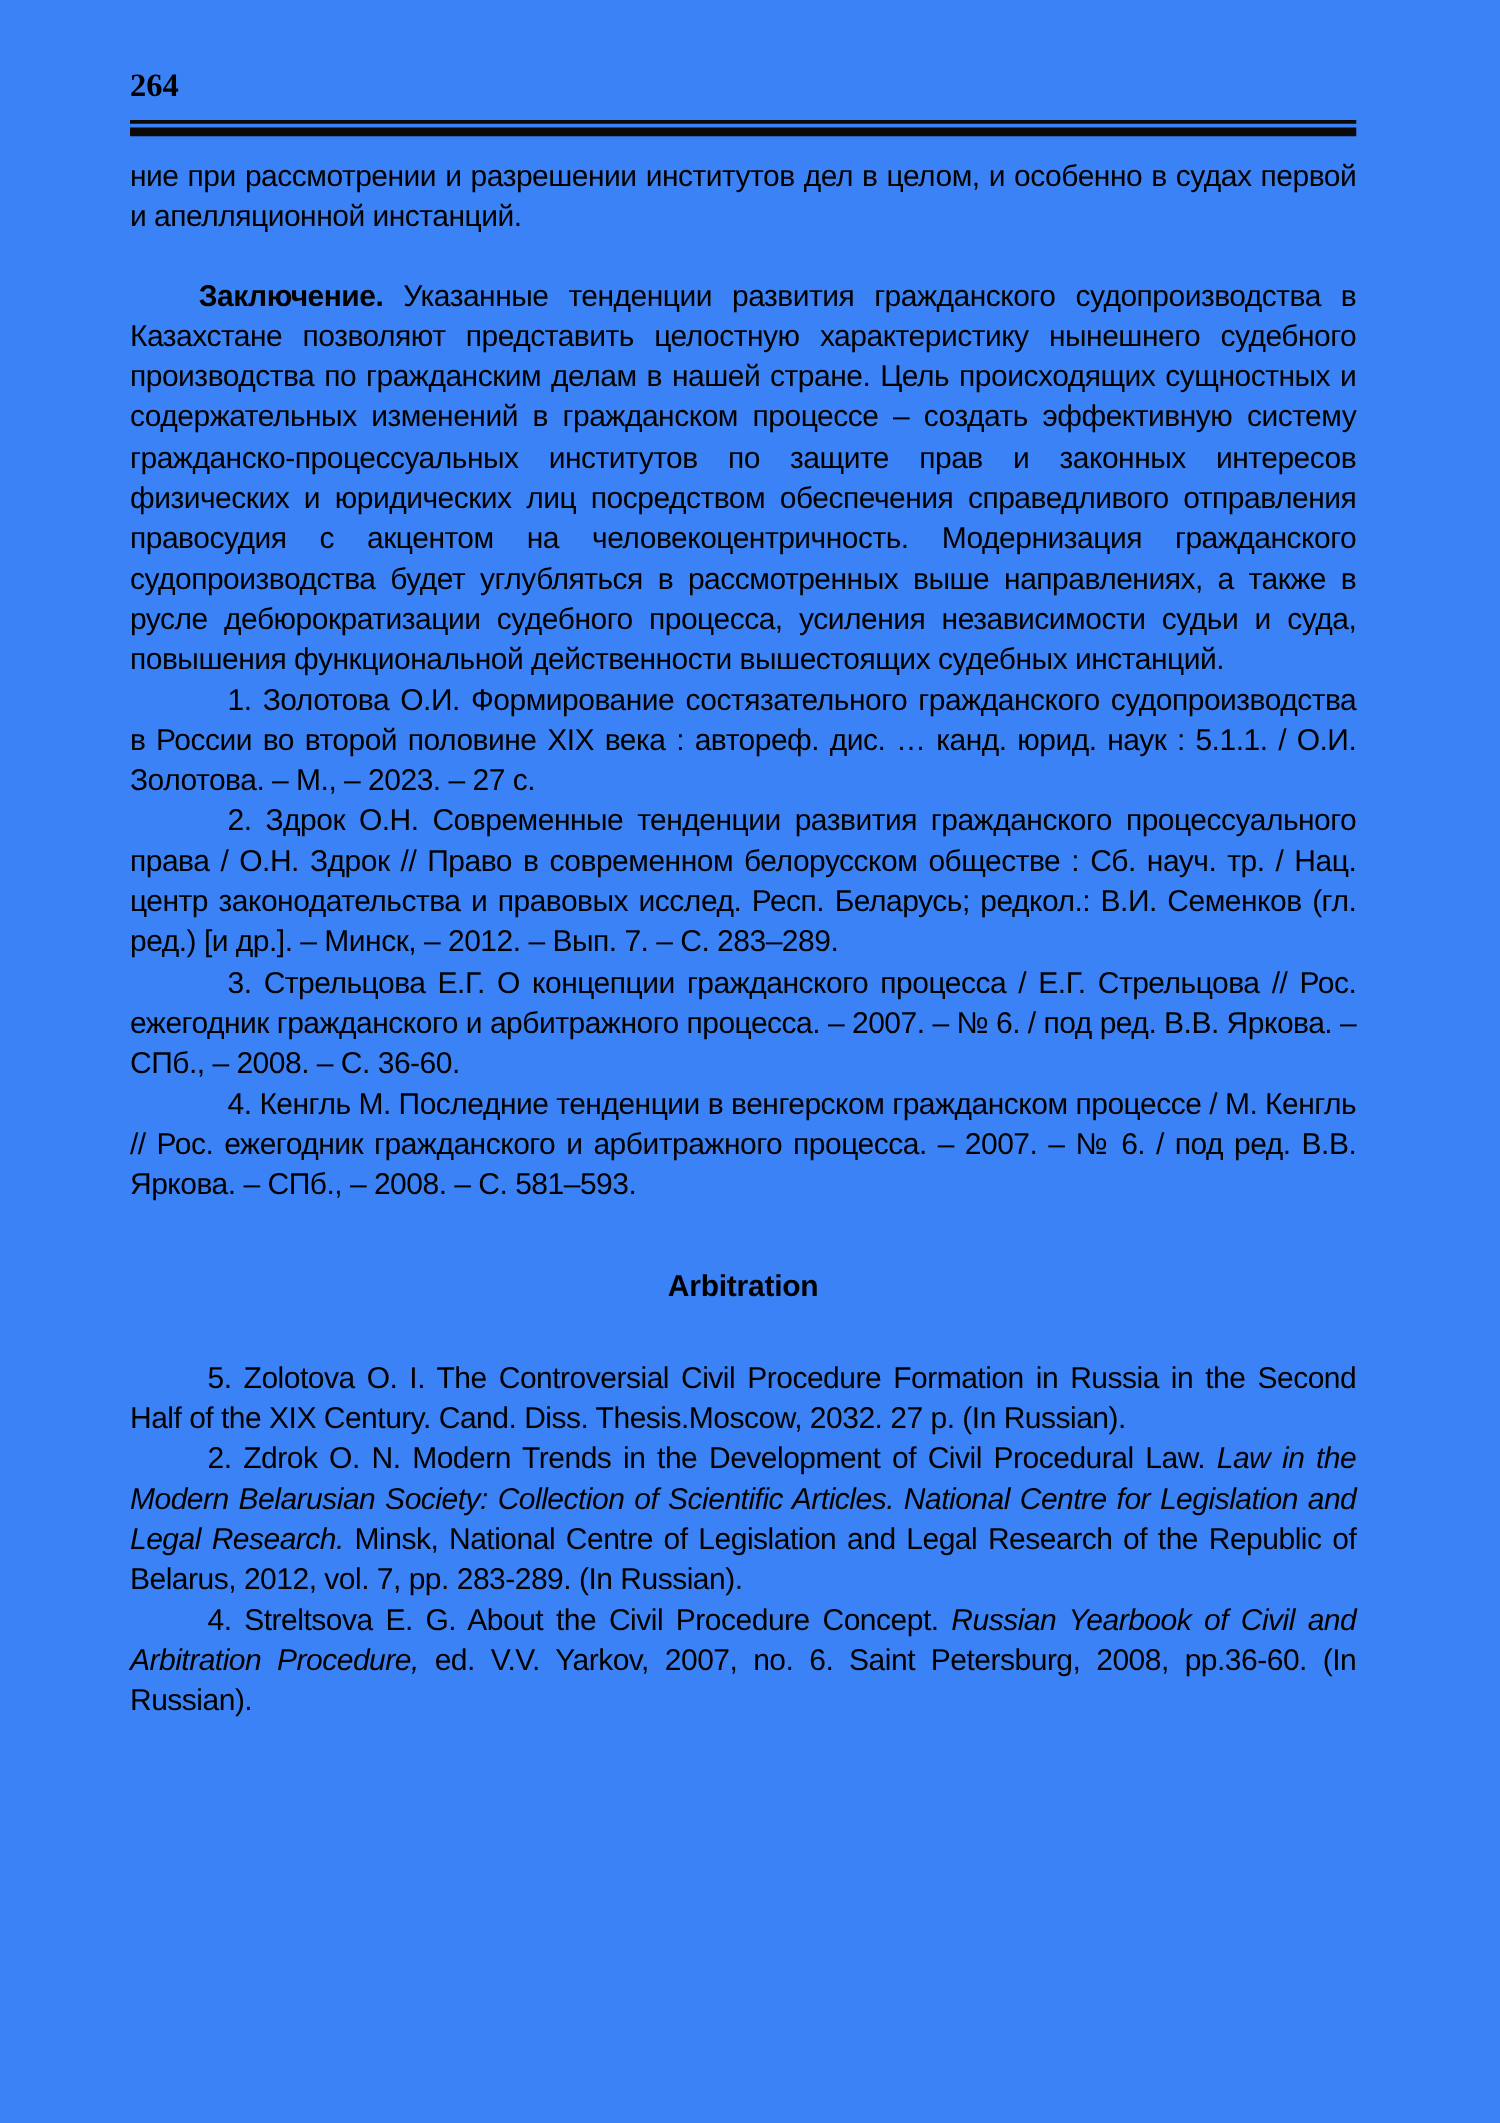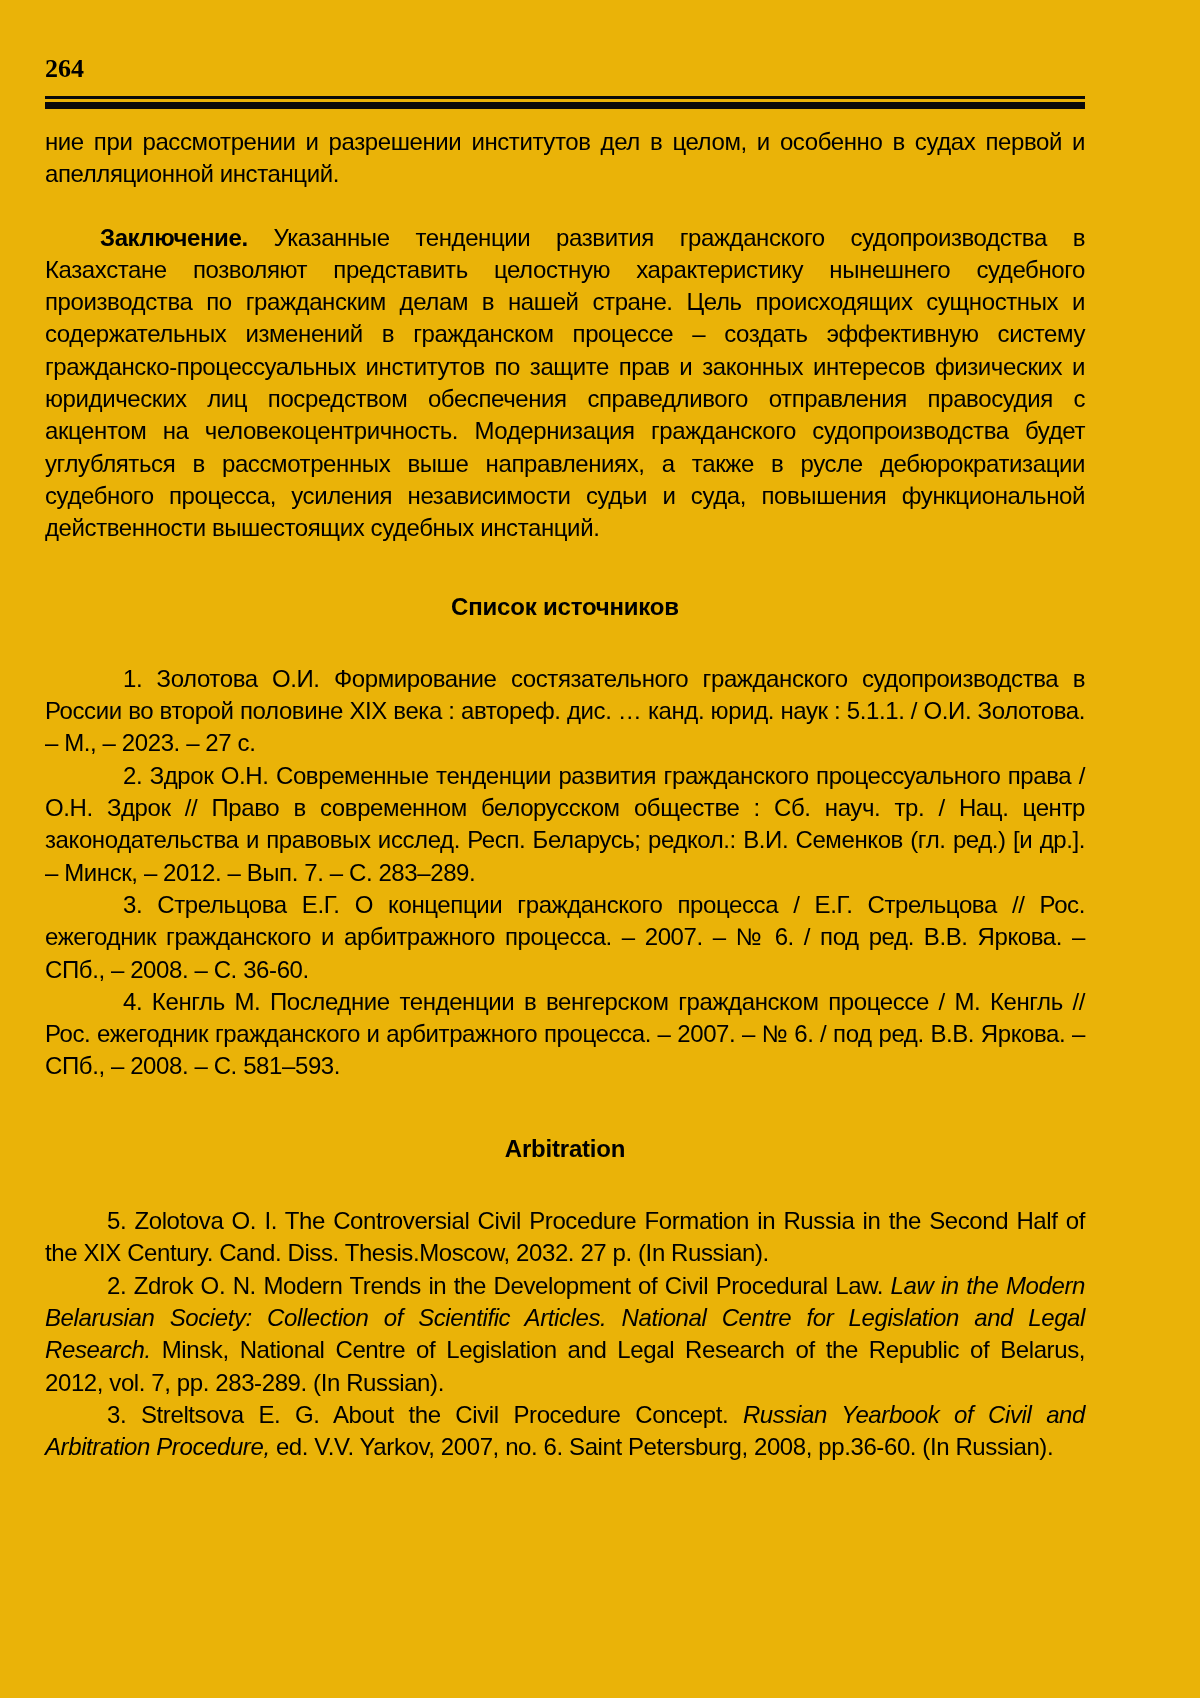--- a/index.html
+++ b/index.html
@@ -5,23 +5,23 @@
   html, body {
     margin: 0;
     padding: 0;
     background: #ffffff;
   }
   .page {
     position: relative;
     width: 1200px;
     height: 1698px;
     box-sizing: border-box;
-    background: #eab308;
+    background: #3b82f6;
     color: #000000;
-    padding: 0 115px 0 45px;
+    padding: 0 115px 0 104px;
     overflow: hidden;
     font-family: "Liberation Sans", "DejaVu Sans", sans-serif;
     font-size: 24px;
     line-height: 32.3px;
     letter-spacing: -0.4px;
   }
   .page-number {
     margin-top: 54px;
     font-family: "Liberation Serif", "DejaVu Serif", serif;
     font-weight: bold;
@@ -65,30 +65,29 @@
       <div class="rule-gap"></div>
       <div class="rule-thick"></div>
     </div>
   </div>
 
   <div class="body-text">
     <p class="para"><span>ние при рассмотрении и разрешении институтов дел в целом, и особенно в судах первой и апелляционной инстанций.</span></p>
     <p class="para indent-body"><span style="font-weight: bold;">Заключение.</span><span> Указанные тенденции развития гражданского судопроизводства в Казахстане позволяют представить целостную характеристику нынешнего судебного производства по гражданским делам в нашей стране. Цель происходящих сущностных и содержательных изменений в гражданском процессе – создать эффективную систему гражданско-процессуальных институтов по защите прав и законных интересов физических и юридических лиц посредством обеспечения справедливого отправления правосудия с акцентом на человекоцентричность. Модернизация гражданского судопроизводства будет углубляться в рассмотренных выше направлениях, а также в русле дебюрократизации судебного процесса, усиления независимости судьи и суда, повышения функциональной действенности вышестоящих судебных инстанций.</span></p>
   </div>
 
-  <h2 class="section-heading">Список источников</h2>
 
   <div class="ref-list">
     <p class="para indent-src"><span>1. Золотова О.И. Формирование состязательного гражданского судопроизводства в России во второй половине XIX века : автореф. дис. … канд. юрид. наук : 5.1.1. / О.И. Золотова. – М., – 2023. – 27 с.</span></p>
     <p class="para indent-src"><span>2. Здрок О.Н. Современные тенденции развития гражданского процессуального права / О.Н. Здрок // Право в современном белорусском обществе : Сб. науч. тр. / Нац. центр законодательства и правовых исслед. Респ. Беларусь; редкол.: В.И. Семенков (гл. ред.) [и др.]. – Минск, – 2012. – Вып. 7. – С. 283–289.</span></p>
     <p class="para indent-src"><span>3. Стрельцова Е.Г. О концепции гражданского процесса / Е.Г. Стрельцова // Рос. ежегодник гражданского и арбитражного процесса. – 2007. – № 6. / под ред. В.В. Яркова. – СПб., – 2008. – С. 36-60.</span></p>
     <p class="para indent-src"><span>4. Кенгль М. Последние тенденции в венгерском гражданском процессе / М. Кенгль // Рос. ежегодник гражданского и арбитражного процесса. – 2007. – № 6. / под ред. В.В. Яркова. – СПб., – 2008. – С. 581–593.</span></p>
   </div>
 
   <h2 class="section-heading refs">Arbitration</h2>
 
   <div class="ref-list">
     <p class="para indent-ref"><span>5. Zolotova O. I. The Controversial Civil Procedure Formation in Russia in the Second Half of the XIX Century. </span><span style="">Cand. Diss. Thesis</span><span>.Moscow, 2032. 27 p. (In Russian).</span></p>
     <p class="para indent-ref"><span>2. Zdrok O. N. Modern Trends in the Development of Civil Procedural Law. </span><span style="font-style: italic;">Law in the Modern Belarusian Society: Collection of Scientific Articles. National Centre for Legislation and Legal Research.</span><span> Minsk, National Centre of Legislation and Legal Research of the Republic of Belarus, 2012, vol. 7, pp. 283-289. (In Russian).</span></p>
-    <p class="para indent-ref"><span>3. Streltsova E. G. About the Civil Procedure Concept. </span><span style="font-style: italic;">Russian Yearbook of Civil and Arbitration Procedure,</span><span> ed. V.V. Yarkov, 2007, no. 6. Saint Petersburg, 2008, pp.36-60. (In Russian).</span></p>
+    <p class="para indent-ref"><span>4. Streltsova E. G. About the Civil Procedure Concept. </span><span style="font-style: italic;">Russian Yearbook of Civil and Arbitration Procedure,</span><span> ed. V.V. Yarkov, 2007, no. 6. Saint Petersburg, 2008, pp.36-60. (In Russian).</span></p>
   </div>
 
 </div>
 
 </body></html>

